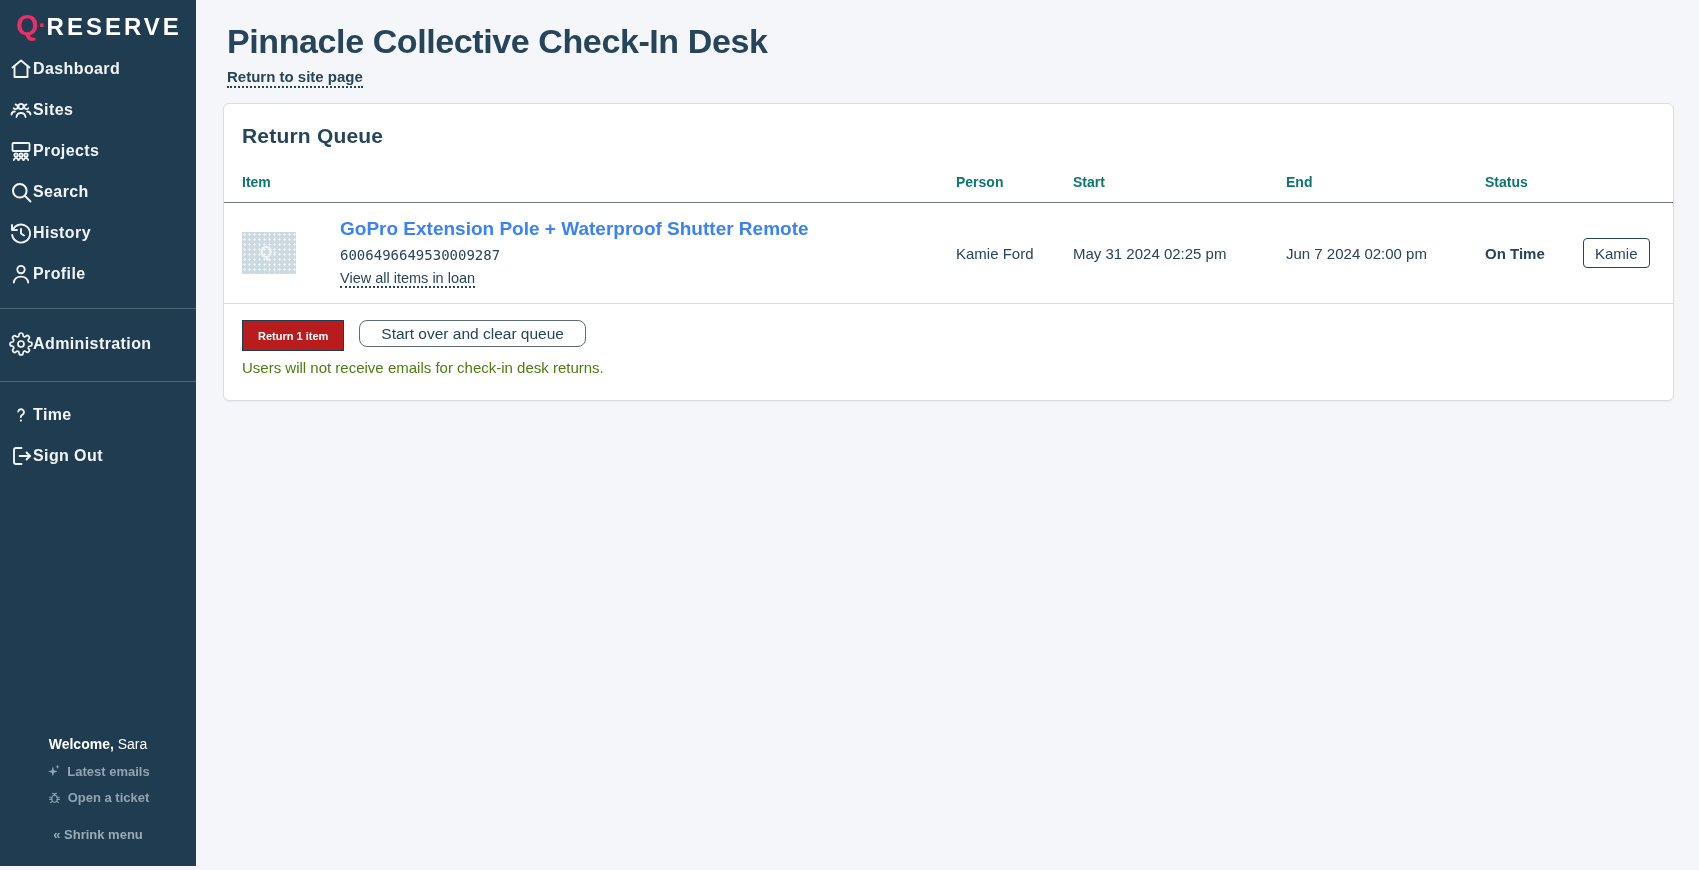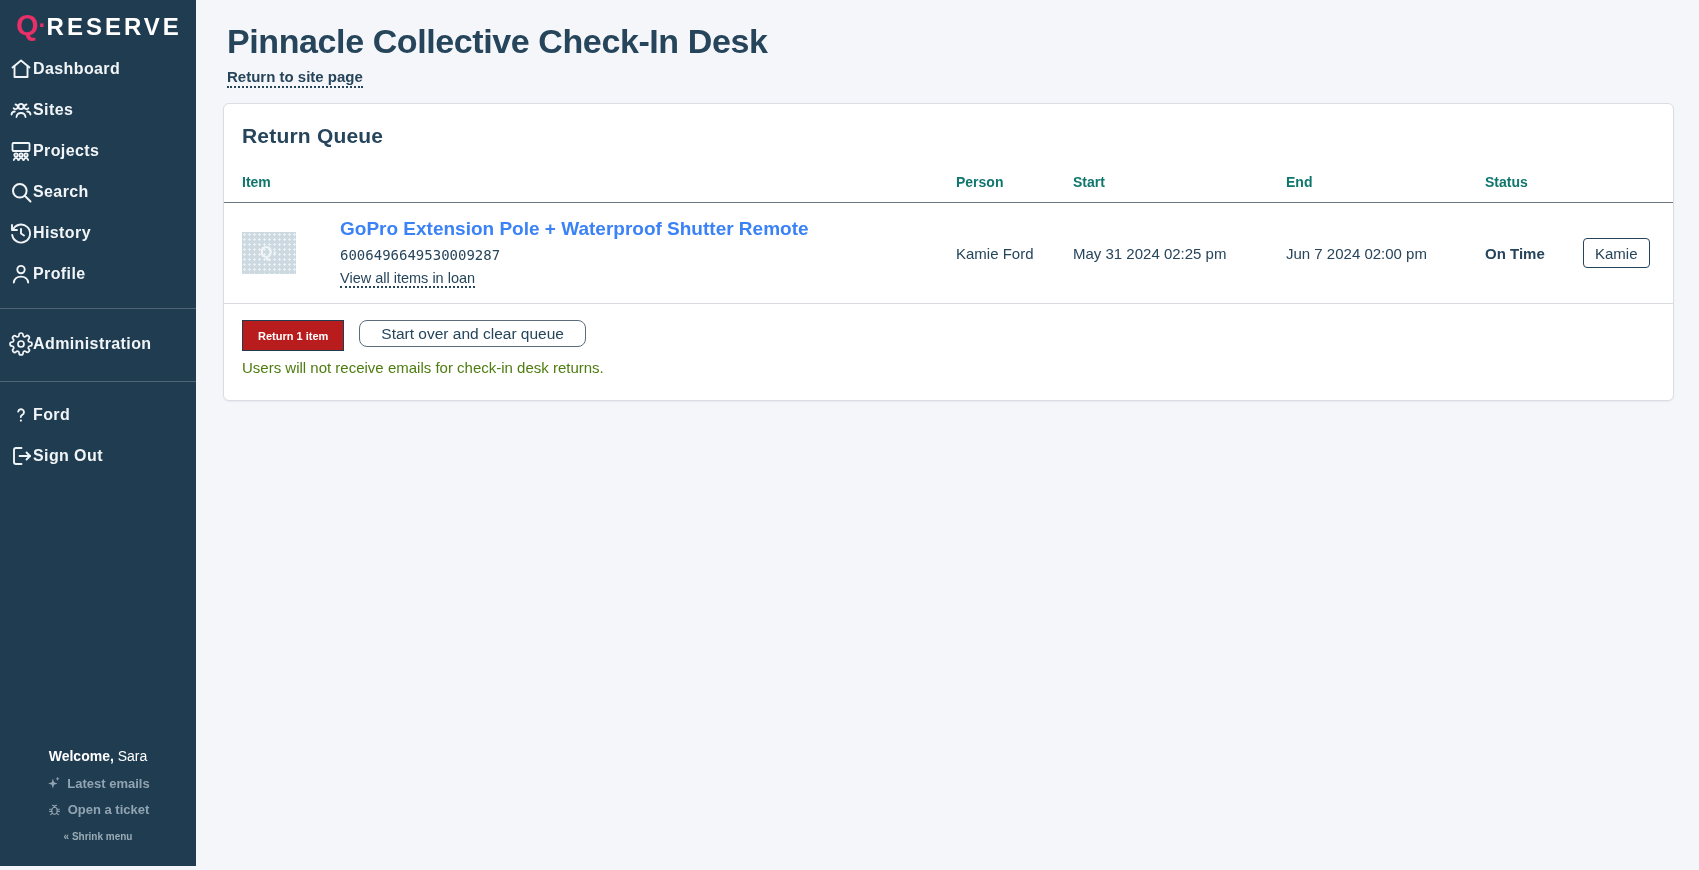--- a/index.html
+++ b/index.html
@@ -35,21 +35,21 @@
 
   .sidebar-bottom { margin-top: auto; text-align: center; padding-bottom: 24px; }
   .welcome { font-size: 14px; color: #ffffff; margin-bottom: 12px; }
   .welcome b { font-weight: 700; }
   .sidebar-link {
     display: flex; align-items: center; justify-content: center; gap: 6px;
     font-size: 13px; font-weight: 700; color: #92a4b1;
     margin-top: 11px; cursor: pointer;
   }
   .sidebar-link svg { width: 15px; height: 15px; }
-  .shrink-link { margin-top: 14px; font-size: 10px; font-weight: 700; color: #9aabb6; cursor: pointer; }
+  .shrink-link { margin-top: 22px; font-size: 13px; font-weight: 700; color: #9aabb6; cursor: pointer; }
 
   
   .main { margin-left: 196px; padding: 14px 25px 0 27px; }
   .page-title {
     font-size: 34px; font-weight: 700; color: #26455b;
     letter-spacing: -.4px; margin: 8px 0 7px 4px;
   }
   .return-site-link {
     display: inline-block; margin-left: 4px; padding-bottom: 1px;
     font-size: 15px; font-weight: 700; color: #26455b;
@@ -187,21 +187,21 @@
       </div>
     </div>
 
     <hr class="sidebar-divider">
 
     <div class="nav-item">
       <svg viewBox="0 0 24 24" fill="none" stroke="currentColor" stroke-width="1.9" stroke-linecap="round" stroke-linejoin="round">
           <path d="M9.2 8.6a2.9 2.9 0 1 1 4 3.2c-1 .5-1.4 1.1-1.4 2.2"></path>
           <circle cx="11.9" cy="17.6" r="1.1" fill="currentColor" stroke="none"></circle>
         </svg>
-      <span>Ford</span>
+      <span>Time</span>
     </div>
     <div class="nav-item">
       <svg viewBox="0 0 24 24" fill="none" stroke="currentColor" stroke-width="1.9" stroke-linecap="round" stroke-linejoin="round">
           <path d="M12.5 4H7a2 2 0 0 0-2 2v12a2 2 0 0 0 2 2h5.5"></path>
           <path d="M10.5 12H21"></path>
           <path d="M17.5 8.5L21 12l-3.5 3.5"></path>
         </svg>
       <span>Sign Out</span>
     </div>
   </nav>

